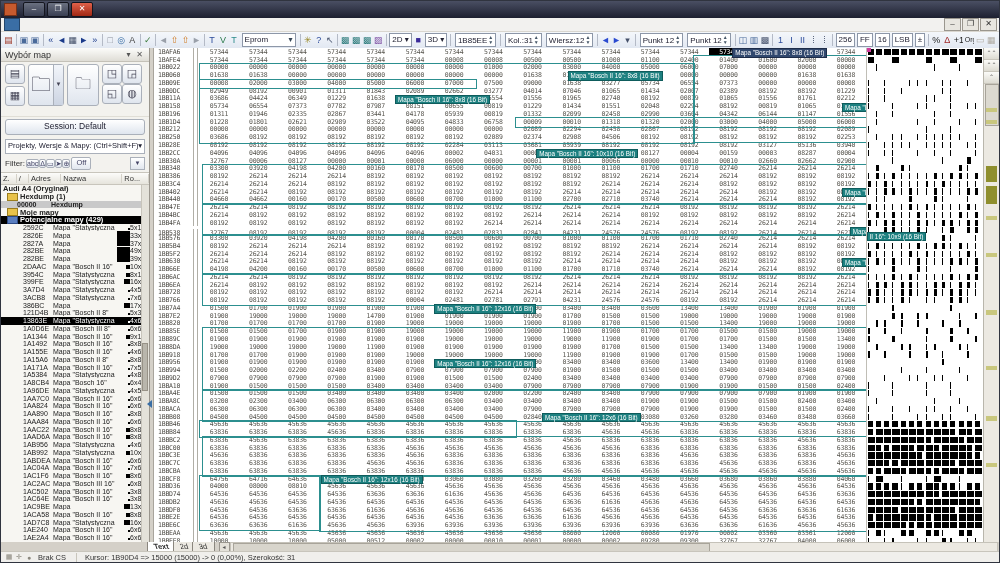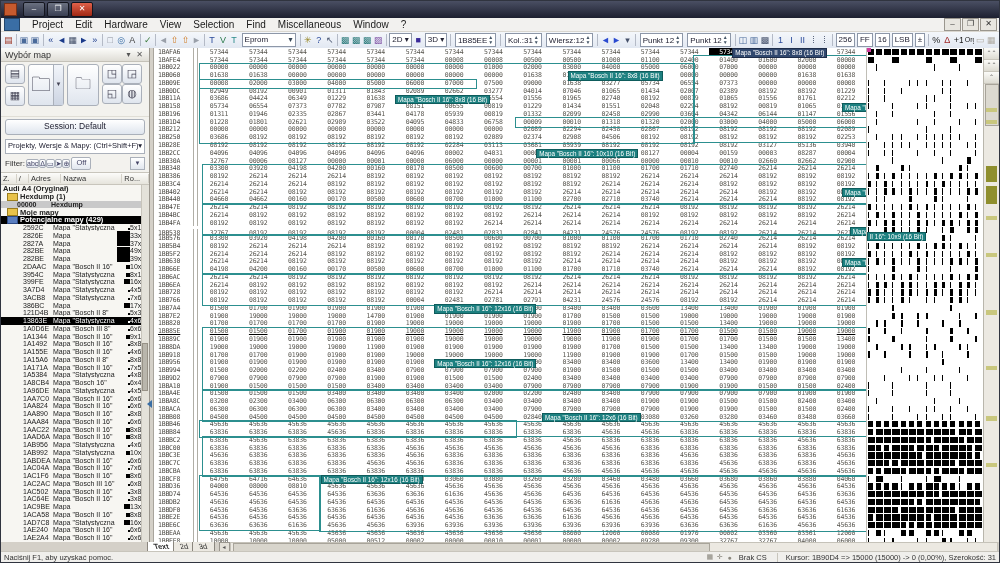--- a/index.html
+++ b/index.html
@@ -151,21 +151,20 @@
 
   <div class="titlebar">
     <span class="appicon"></span>
     <span class="wbtn">–</span>
     <span class="wbtn">❐</span>
     <span class="wbtn close">✕</span>
   </div>
 
   <div class="menubar">
     <span class="mdoc"></span>
-    <span id="menu-items"><span class="menu-item">Project</span><span class="menu-item">Edit</span><span class="menu-item">Hardware</span><span class="menu-item">View</span><span class="menu-item">Selection</span><span class="menu-item">Find</span><span class="menu-item">Miscellaneous</span><span class="menu-item">Window</span><span class="menu-item">?</span></span>
     <span class="mdi-btns">
       <span class="mb">–</span>
       <span class="mb">❐</span>
       <span class="mb">✕</span>
     </span>
   </div>
 
   <div class="toolbar" id="toolbar">
       <span class="tbi" style="color: rgb(160, 58, 42);">▤</span>
       <span class="tbsep"></span>
@@ -1326,21 +1325,21 @@
             <span class="hexcell">19000</span>
             <span class="hexcell">01900</span>
             <span class="hexcell">01700</span>
             <span class="hexcell">01500</span>
             <span class="hexcell">01500</span>
             <span class="hexcell">13400</span>
             <span class="hexcell">19000</span>
             <span class="hexcell">19000</span>
             <span class="hexcell">19000</span>
           </div>
-          <div class="hexrow" style="top: 279.36px; text-decoration: underline;">
+          <div class="hexrow" style="top: 279.36px;">
             <span class="ha">1BB85E</span>
             <span class="gut"></span>
             <span class="hexcell">01500</span>
             <span class="hexcell">01500</span>
             <span class="hexcell">01700</span>
             <span class="hexcell">01900</span>
             <span class="hexcell">01900</span>
             <span class="hexcell">19000</span>
             <span class="hexcell">19000</span>
             <span class="hexcell">19000</span>
@@ -2684,20 +2683,19 @@
 
   <div class="tabstrip">
     <span id="tabs"><span class="tab active"><span class="tl">Text</span></span><span class="tab"><span class="tl">2d</span></span><span class="tab"><span class="tl">3d</span></span></span>
     <span class="hsb-left">◂</span>
     <span class="hsb-track">
         <span class="hsb-thumb"></span>
       </span>
   </div>
 
   <div class="statusbar">
-    <span class="s-help">Naciśnij F1, aby uzyskać pomoc.</span>
     <span class="s-ico">▦</span>
     <span class="s-ico">✛</span>
     <span class="s-ico">●</span>
     <span class="s-cs">Brak CS</span>
     <span class="s-cur">Kursor: 1B90D4 =&gt; 15000 (15000) -&gt;    0 (0,00%), Szerokość: 31</span>
   </div>
 </div>
 
 </body></html>

